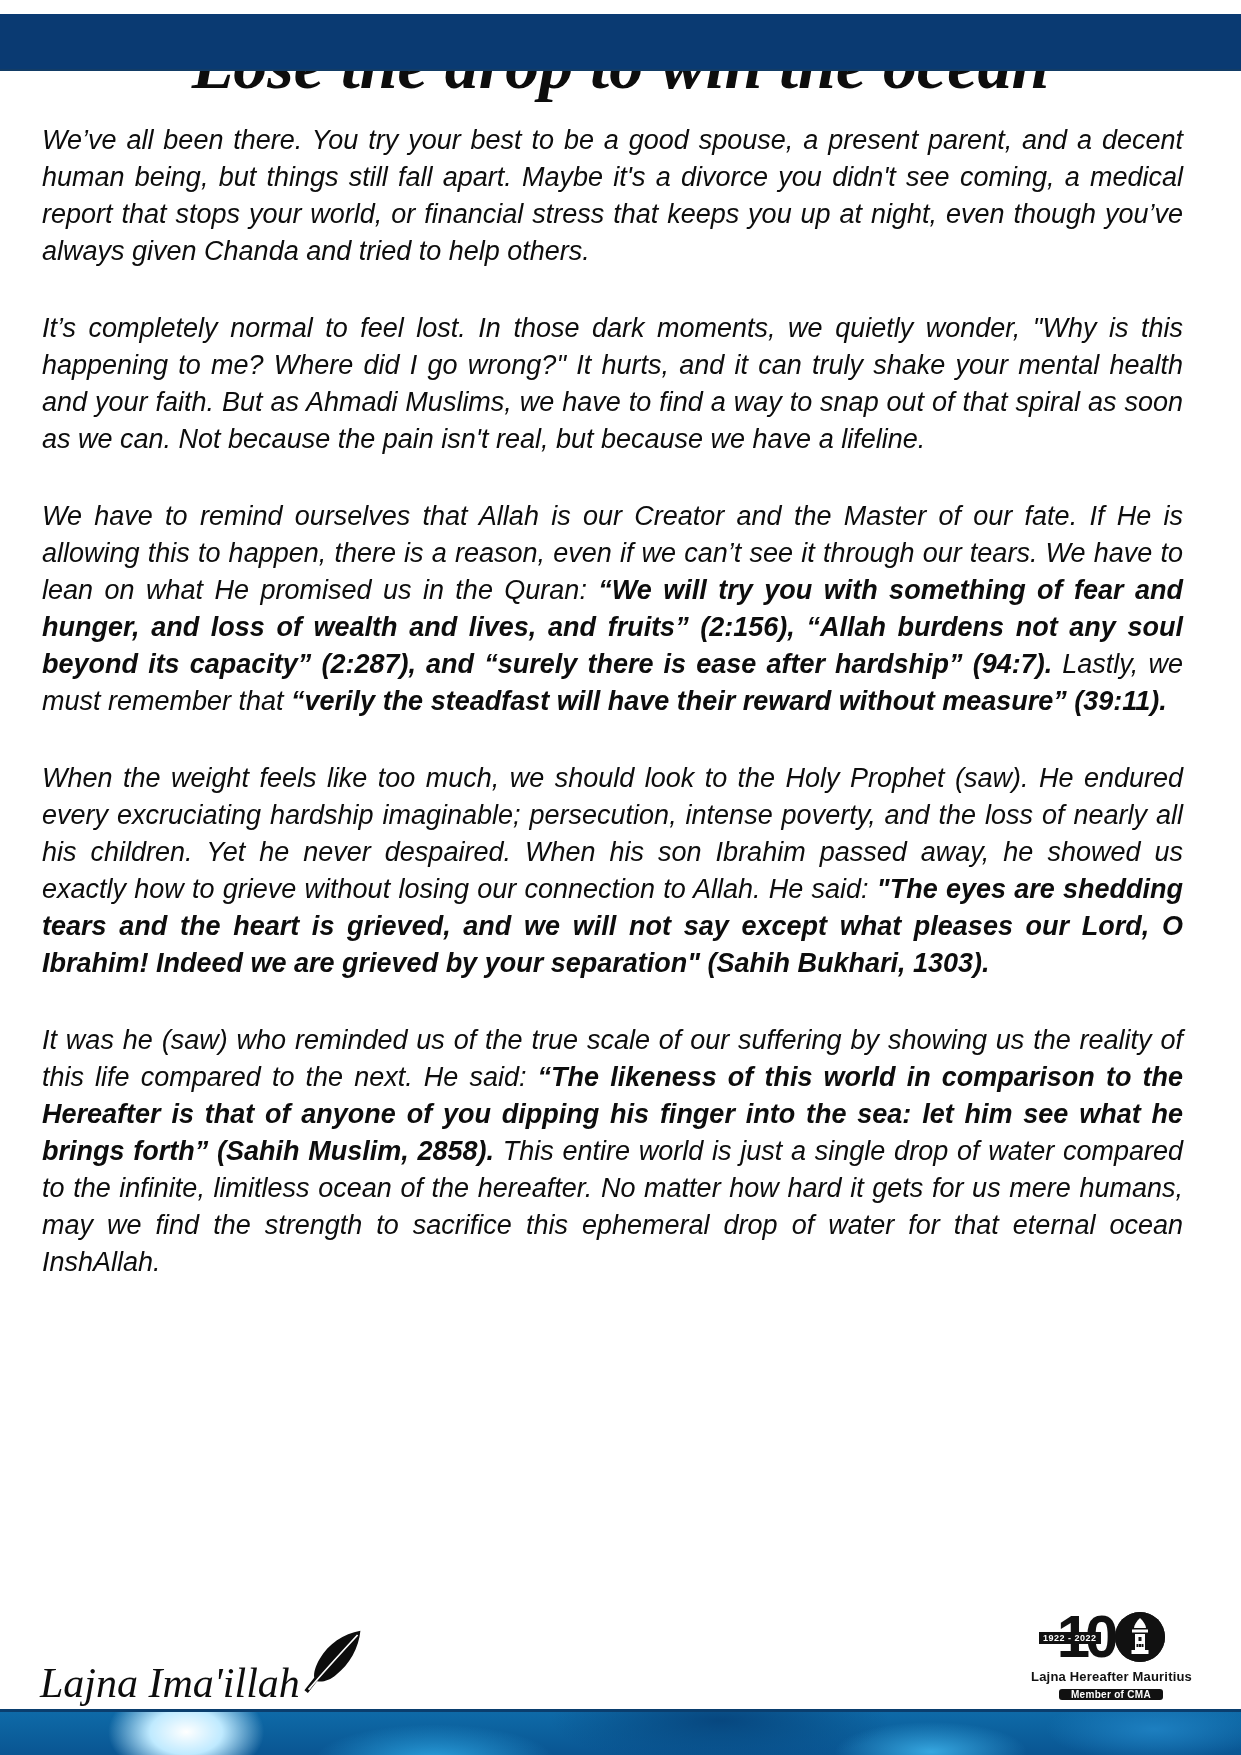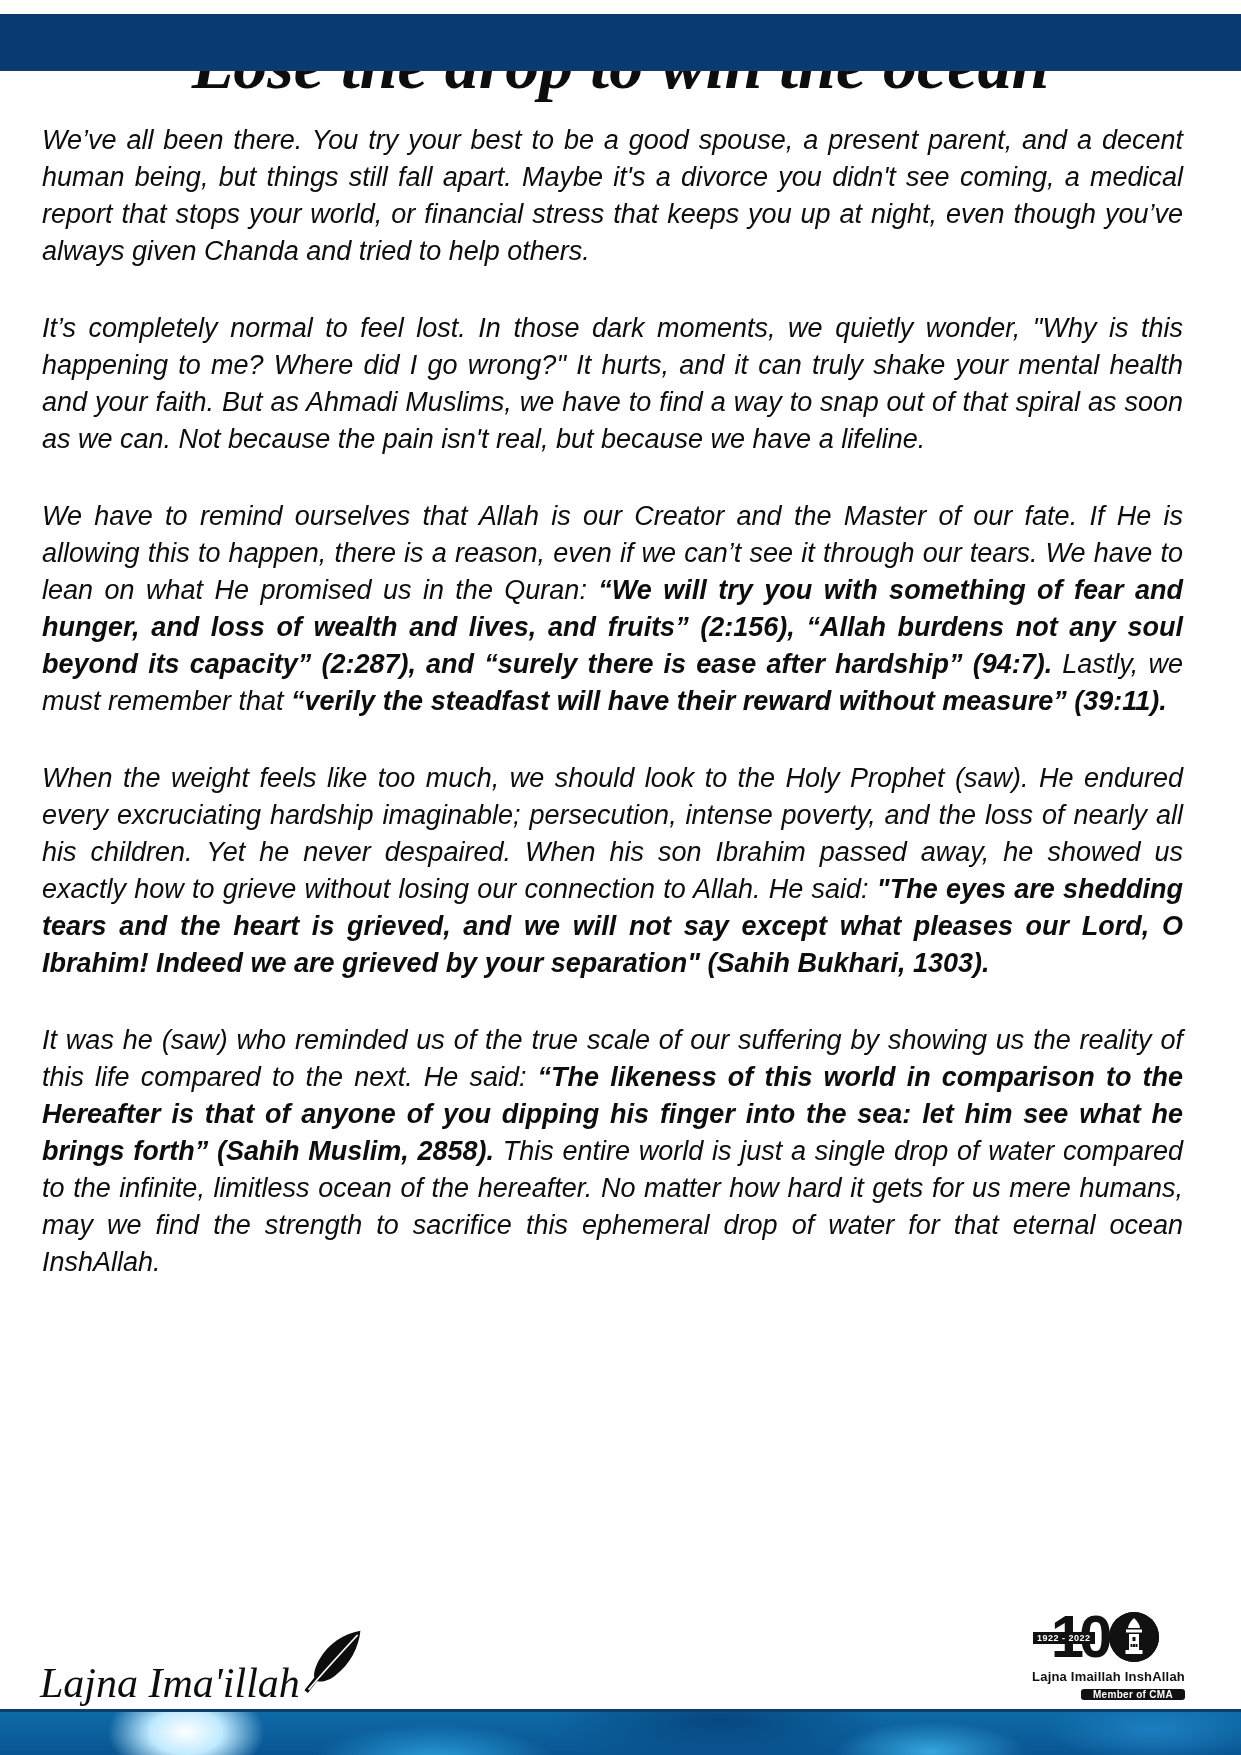--- a/index.html
+++ b/index.html
@@ -80,22 +80,22 @@
     font-family:cursive;
     font-style:italic;
     font-size:42px;
     line-height:1;
     color:#0d0d0d;
     white-space:nowrap;
   }
   .feather{width:70px;height:70px;margin-left:-4px;margin-bottom:6px;}
 
   .logo{
-    position:absolute;right:56px;bottom:10px;
-    width:160px;text-align:right;
+    position:absolute;right:50px;bottom:10px;
+    width:160px;text-align:center;
   }
   .logo-number-row{
     position:relative;
     display:flex;align-items:center;justify-content:center;
     height:58px;
   }
   .logo-number{
     font-weight:800;
     font-size:60px;line-height:58px;
     letter-spacing:-5px;
@@ -175,21 +175,21 @@
             <g fill="#111">
               <rect x="23.5" y="25" width="3" height="4"></rect>
               <rect x="21.5" y="32" width="2" height="3"></rect>
               <rect x="24" y="32" width="2" height="3"></rect>
               <rect x="26.5" y="32" width="2" height="3"></rect>
             </g>
           </svg>
         </span>
         <span class="logo-years">1922 - 2022</span>
       </div>
-      <div class="logo-org">Lajna Imaillah InshAllah</div>
+      <div class="logo-org">Lajna Hereafter Mauritius</div>
       <div class="logo-badge">Member of CMA</div>
     </div>
 
   </div>
 
   <div class="water water-bottom"></div>
 
 </div>
 
 </body></html>

